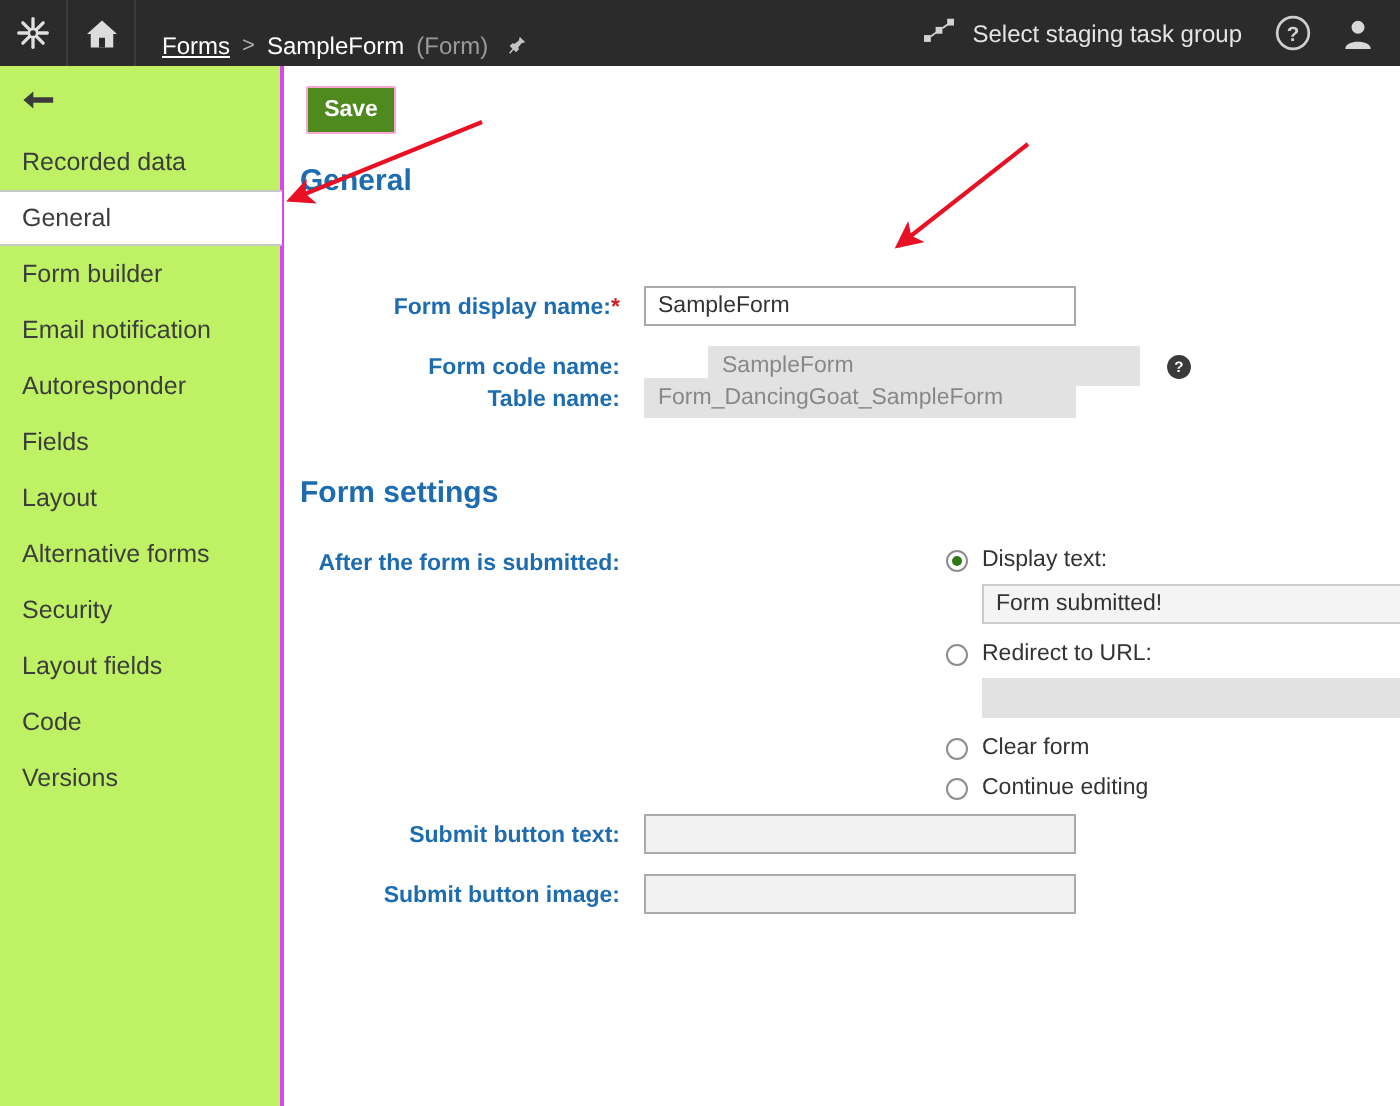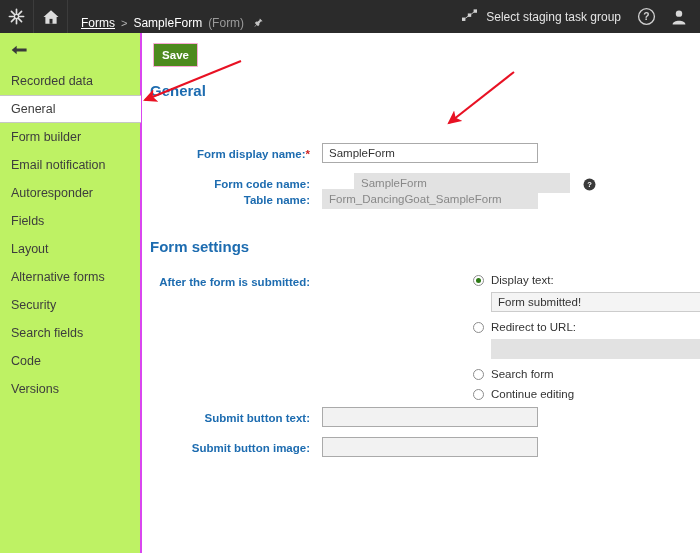--- a/index.html
+++ b/index.html
@@ -333,21 +333,21 @@
   <div class="sb-item">
       <span>Layout</span>
     </div>
   <div class="sb-item">
       <span>Alternative forms</span>
     </div>
   <div class="sb-item">
       <span>Security</span>
     </div>
   <div class="sb-item">
-      <span>Search fields</span>
+      <span>Layout fields</span>
     </div>
   <div class="sb-item">
       <span>Code</span>
     </div>
   <div class="sb-item">
       <span>Versions</span>
     </div>
 </div>
 
 <div class="content">
@@ -404,21 +404,21 @@
     <div class="radio-line">
       <span class="radio"></span>
       <span class="radio-label">Redirect to URL:</span>
     </div>
     <div class="sub-input">
       <input class="txtbox shaded" type="text" value="" style="">
     </div>
 
     <div class="radio-line">
       <span class="radio"></span>
-      <span class="radio-label">Search form</span>
+      <span class="radio-label">Clear form</span>
     </div>
 
     <div class="radio-line">
       <span class="radio"></span>
       <span class="radio-label">Continue editing</span>
     </div>
   </div>
 
   <div class="form-row" style="left:7px; top:374px;justify-content:center;">
     <div class="flabel">Submit button text:</div>

